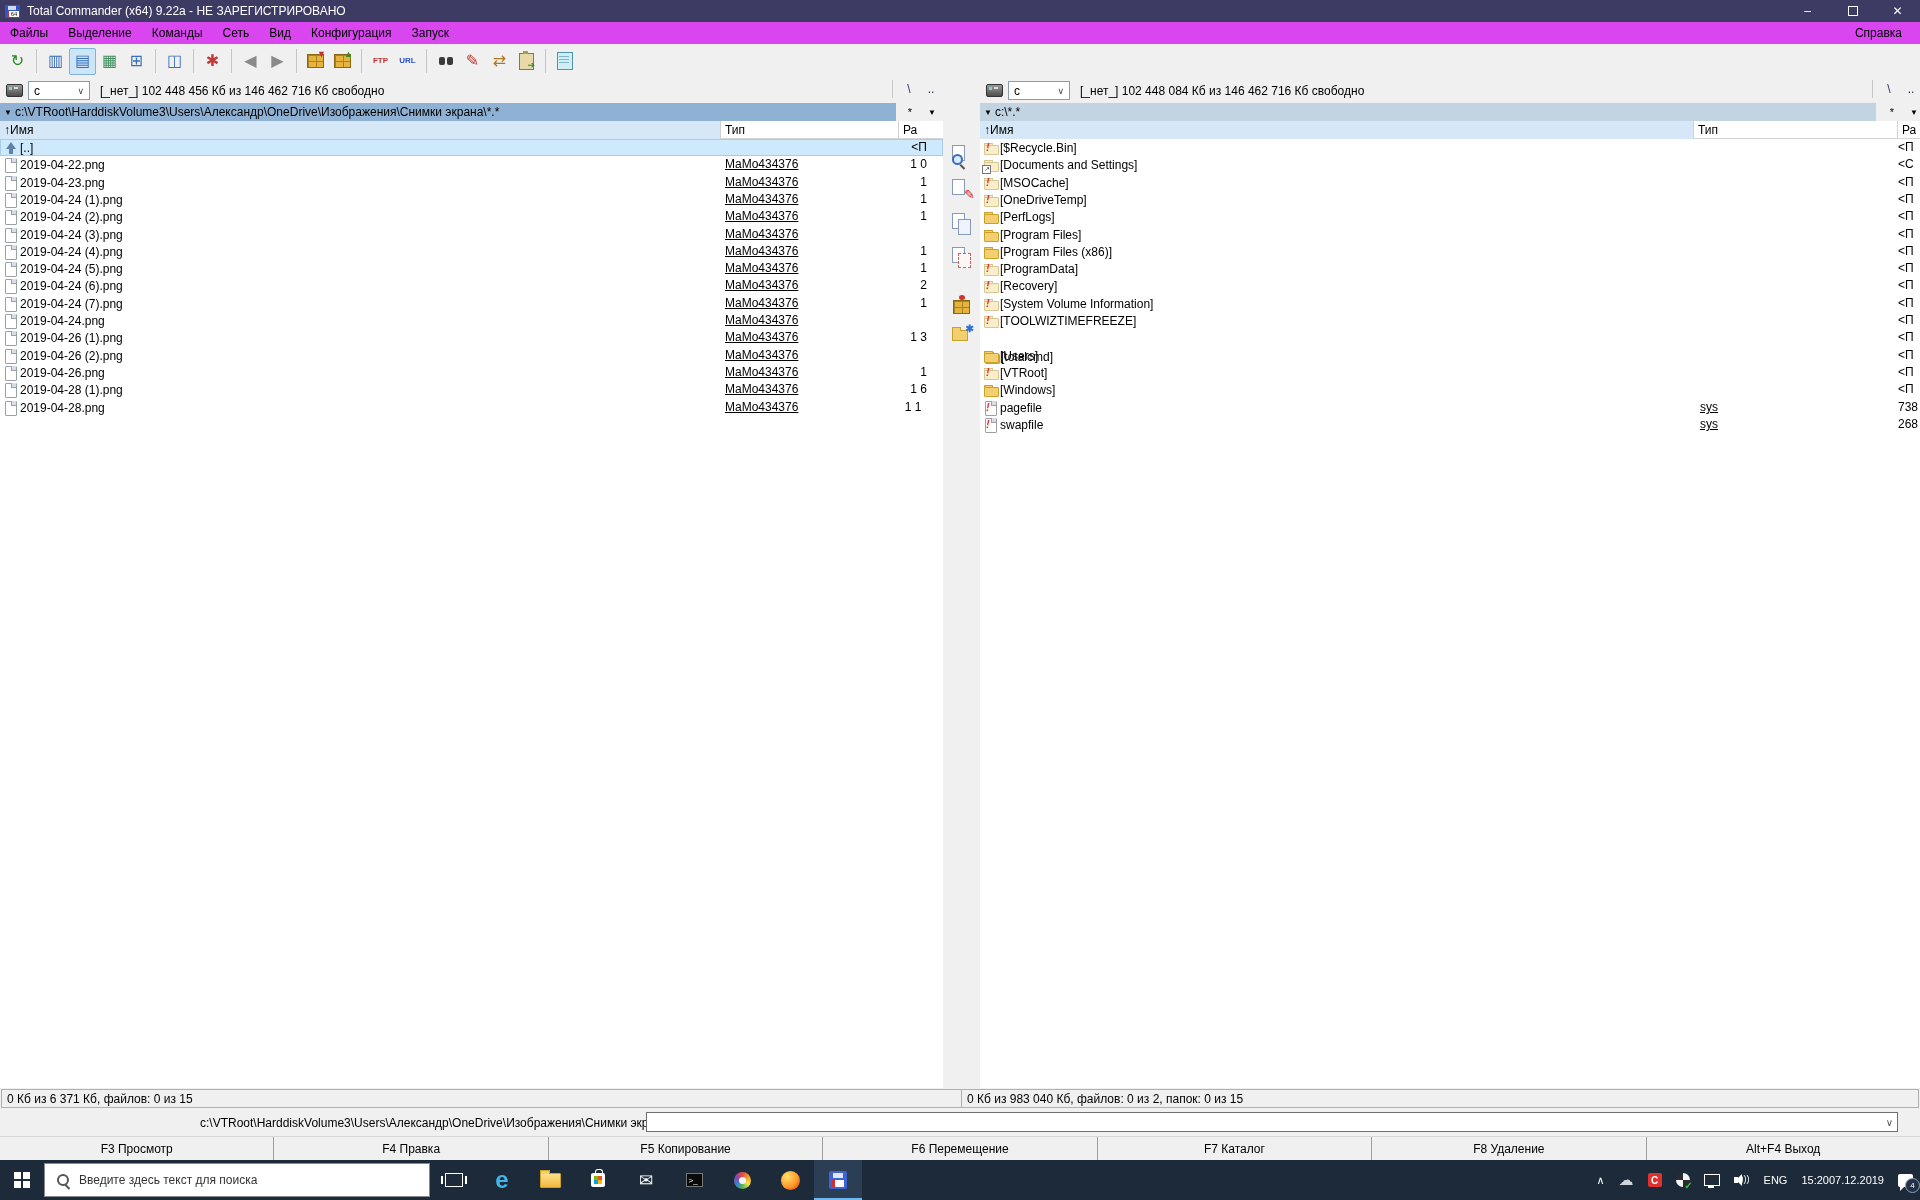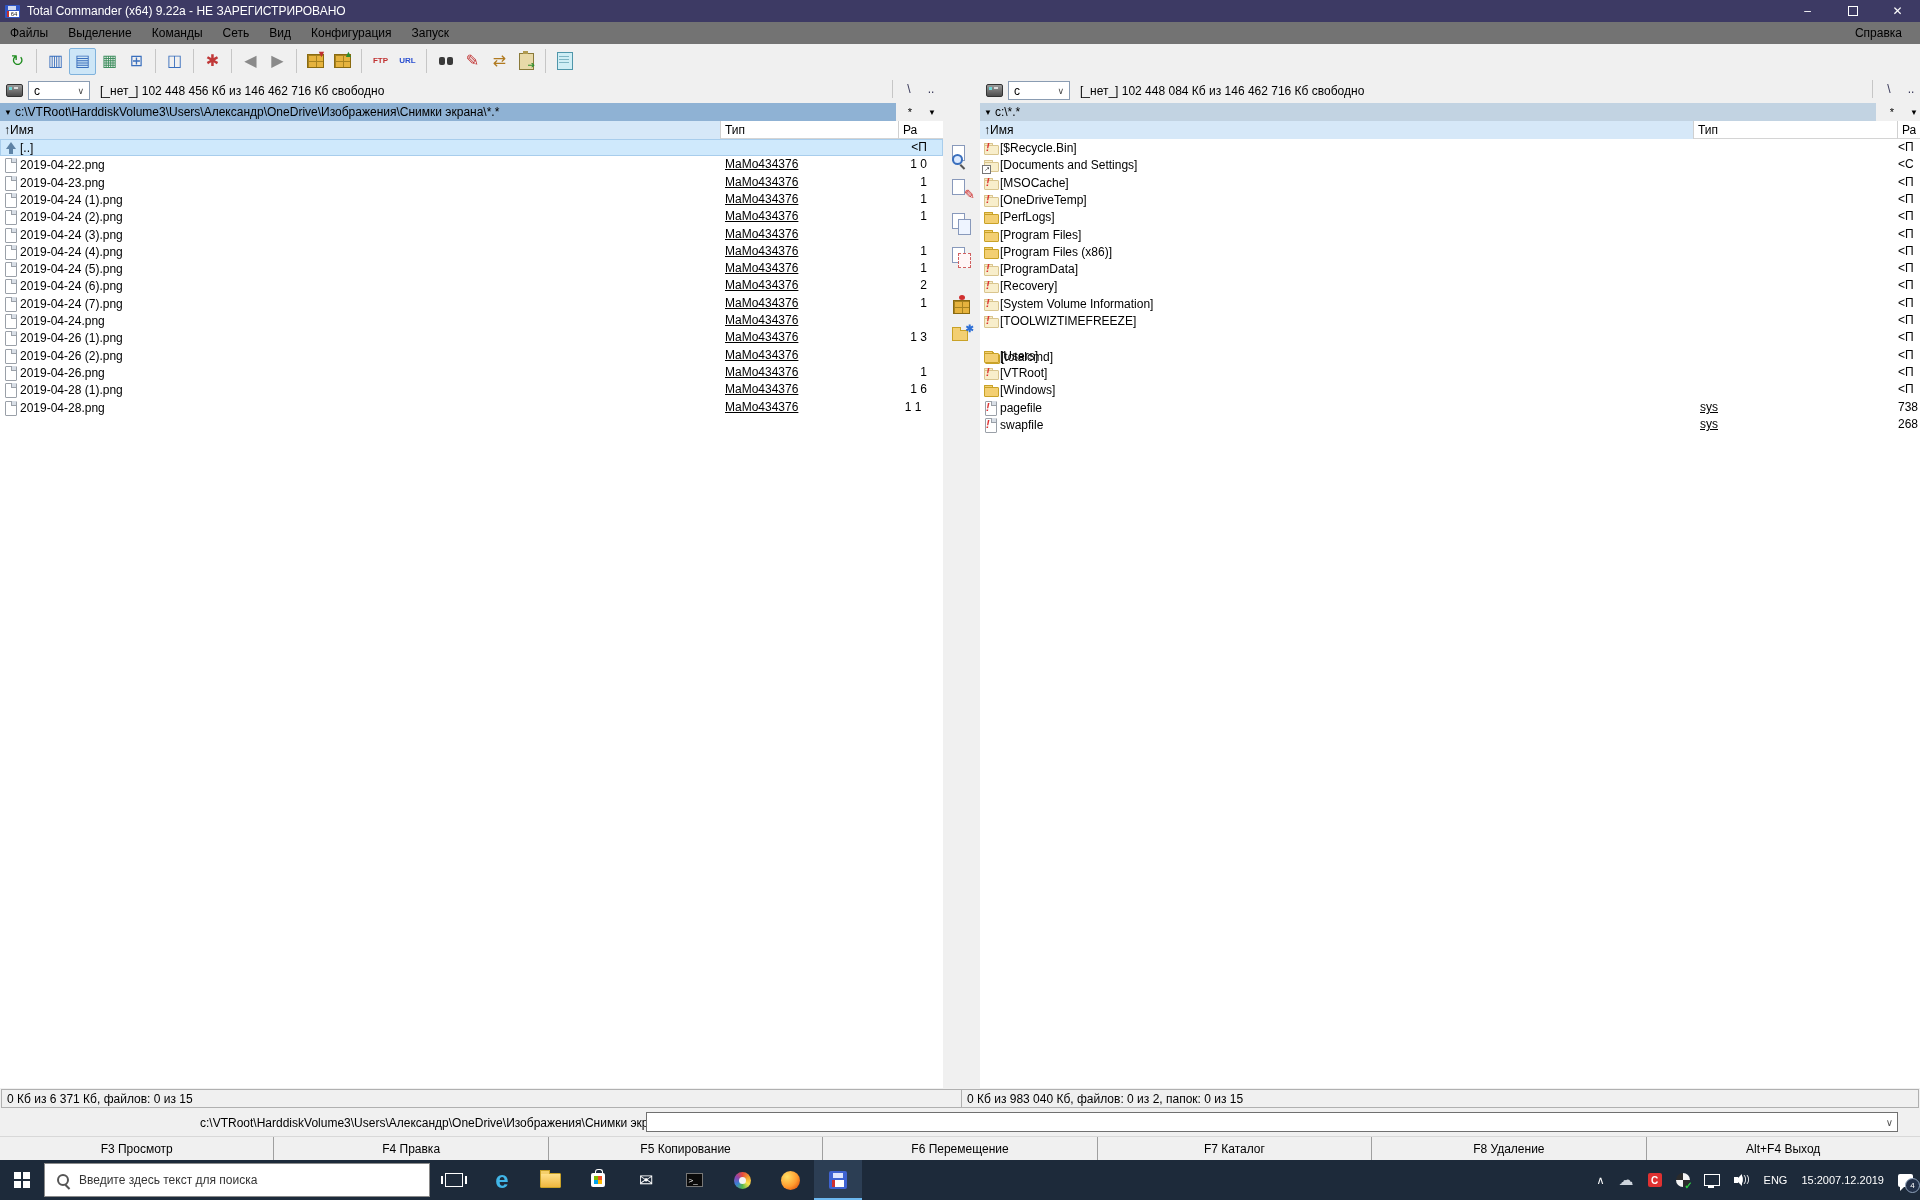--- a/index.html
+++ b/index.html
@@ -11,21 +11,21 @@
   .tc-logo{position:relative;width:15px;height:13px;margin-left:5px;background:#3056c6;border-radius:1px;flex:0 0 15px;}
   .tc-logo::before{content:"";position:absolute;left:3px;top:1px;width:8px;height:4px;background:#cfd9f2;}
   .tc-logo::after{content:"64";position:absolute;left:2px;top:6px;width:10px;height:6px;background:#fff;
                   color:#222;font-size:6px;line-height:6px;text-align:center;border-left:2px solid #c23030;}
   #title-text{margin-left:7px;font-size:12px;}
   #wctrl{margin-left:auto;display:flex;height:22px;}
   .wbtn{width:45px;height:22px;display:flex;align-items:center;justify-content:center;color:#fff;font-size:12px;}
   .restore-box{width:8px;height:8px;border:1px solid #fff;position:relative;background:#3d3a64;}
   .restore-box::before{content:"";position:absolute;left:2px;top:-4px;width:8px;height:8px;border:1px solid #fff;z-index:-1;}
   
-  #menubar{position:absolute;left:0;top:22px;width:1920px;height:22px;background:#737373;display:flex;align-items:center;}
+  #menubar{position:absolute;left:0;top:22px;width:1920px;height:22px;background:#d946ef;display:flex;align-items:center;}
   .menu-item{padding:0 10px;height:22px;display:flex;align-items:center;}
   #menu-help{position:absolute;right:8px;top:0;height:22px;display:flex;align-items:center;}
   
   #toolbar{position:absolute;left:0;top:44px;width:1920px;height:34px;background:#f0f0f0;
            display:flex;align-items:center;padding-left:4px;box-sizing:border-box;}
   .tbtn{width:27px;height:27px;display:flex;align-items:center;justify-content:center;border-radius:2px;position:relative;}
   .tbtn.selected{background:#cde6f7;border:1px solid #7fb2dc;box-sizing:border-box;}
   .tsep{width:1px;height:24px;background:#c6c6c6;margin:0 5px;flex:0 0 1px;}
   .tglyph{font-size:16px;line-height:16px;}
   .tglyph.small{font-size:8px;font-weight:bold;letter-spacing:0;}

